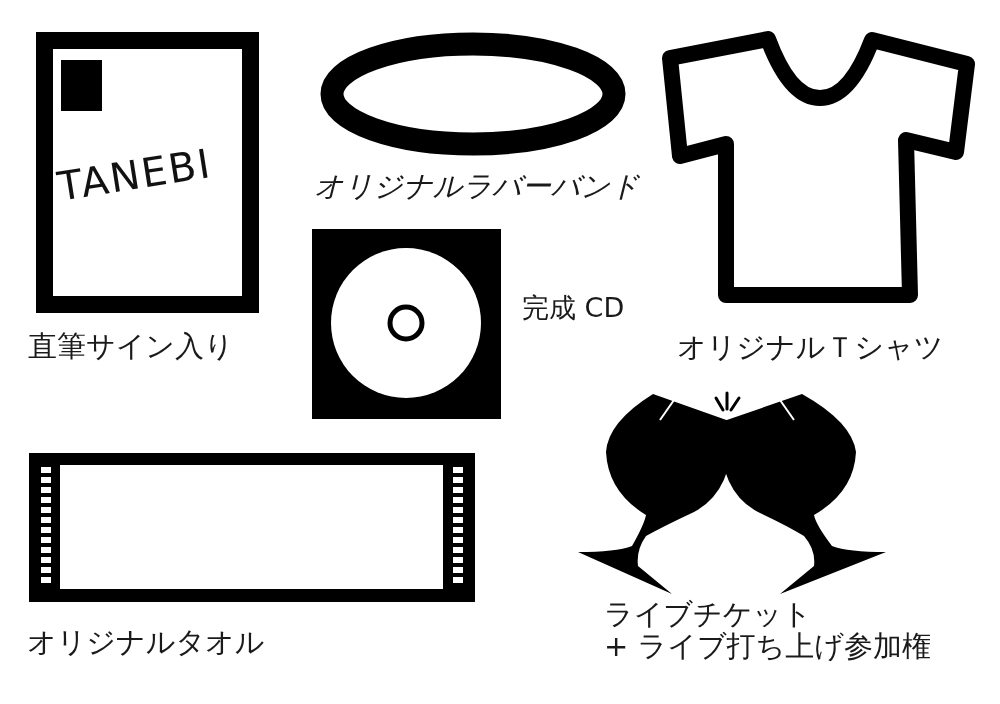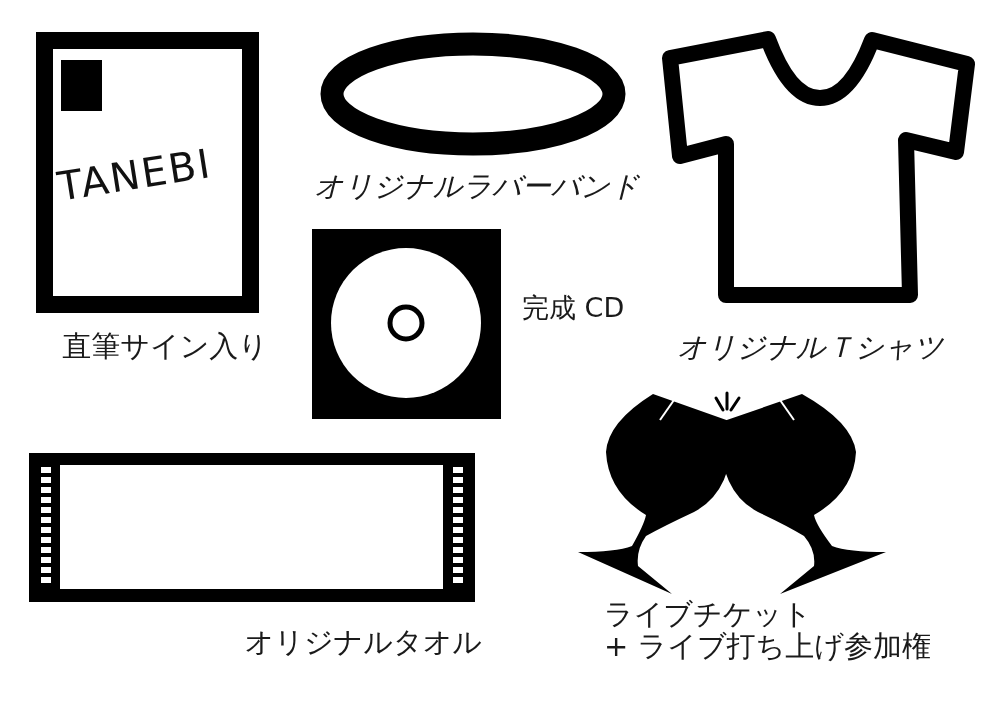--- a/index.html
+++ b/index.html
@@ -1,20 +1,20 @@
 <!DOCTYPE html>
 <html><head>
 <meta charset="utf-8">
 <style>
   html, body { margin:0; padding:0; background:#ffffff; }
   body { width:1000px; height:704px; position:relative; overflow:hidden;
          font-family:"DejaVu Sans", "Liberation Sans", sans-serif; color:#111; }
   .abs { position:absolute; }
   .label { position:absolute; font-size:29px; line-height:33px; white-space:nowrap; color:#1a1a1a; }
-  .center { text-align:right; }
+  .center { text-align:left; }
   svg { display:block; }
 </style>
 </head>
 <body>
 
 <div class="abs" style="left:36px;top:32px;width:223px;height:281px;">
   <svg width="223" height="281" viewBox="0 0 223 281">
     <rect x="8.5" y="8.5" width="206" height="264" fill="#fff" stroke="#000" stroke-width="17"></rect>
     <rect x="25" y="28" width="41" height="51" fill="#000"></rect>
   </svg>
@@ -38,21 +38,21 @@
     <circle cx="94" cy="94" r="16" fill="none" stroke="#000" stroke-width="5"></circle>
   </svg>
 </div>
 <div class="label" style="left:522px;top:291px;font-size:27px;">完成 CD</div>
 
 <div class="abs" style="left:658px;top:30px;width:320px;height:278px;">
   <svg width="320" height="278" viewBox="0 0 320 278">
     <path d="M12 28 L110 9 Q132 68 162 68 Q192 68 214 10 L309 34 L298 122 L248 110 L252 265 L68 265 L68 114 L22 126 Z" fill="#fff" stroke="#000" stroke-width="16" stroke-linejoin="round"></path>
   </svg>
 </div>
-<div class="label" style="left:677px;top:331px;font-style:italic;">オリジナルＴシャツ</div>
+<div class="label" style="left:677px;top:331px;">オリジナルＴシャツ</div>
 
 <div class="abs" style="left:29px;top:453px;width:446px;height:149px;">
   <svg width="446" height="149" viewBox="0 0 446 149">
     <rect x="0" y="0" width="446" height="149" fill="#000"></rect>
     <rect x="31" y="12" width="383" height="124" fill="#fff"></rect>
     <g fill="#fff">
       <rect x="12" y="14" width="10" height="6"></rect>
         <rect x="12" y="24" width="10" height="6"></rect>
       <rect x="12" y="34" width="10" height="6"></rect>
         <rect x="12" y="44" width="10" height="6"></rect>
@@ -72,21 +72,21 @@
         <rect x="424" y="64" width="10" height="6"></rect>
       <rect x="424" y="74" width="10" height="6"></rect>
         <rect x="424" y="84" width="10" height="6"></rect>
       <rect x="424" y="94" width="10" height="6"></rect>
         <rect x="424" y="104" width="10" height="6"></rect>
       <rect x="424" y="114" width="10" height="6"></rect>
         <rect x="424" y="124" width="10" height="6"></rect>
     </g>
   </svg>
 </div>
-<div class="label center" style="left:42px;top:626px;width:440px;">オリジナルタオル</div>
+<div class="label center" style="left:27px;top:626px;width:440px;">オリジナルタオル</div>
 
 <div class="abs" style="left:576px;top:390px;width:312px;height:205px;">
   <svg width="312" height="205" viewBox="0 0 312 205">
 
     <path d="M77 4 L156 32 Q160 100 118 122 Q88 136 70 146 Q60 160 62 176 L96 204 L2 162 Q40 162 56 156 Q68 135 70 125 Q32 102 30 62 Q32 32 77 4 Z" fill="#000"></path>
 
     <path d="M226 4 L145 32 Q140 100 182 122 Q212 136 228 146 Q240 160 238 176 L204 204 L310 162 Q272 162 256 156 Q240 135 238 125 Q278 102 280 62 Q276 32 226 4 Z" fill="#000"></path>
 
     <path d="M98 10 L84 30" stroke="#fff" stroke-width="2"></path>
     <path d="M204 10 L218 30" stroke="#fff" stroke-width="2"></path>

